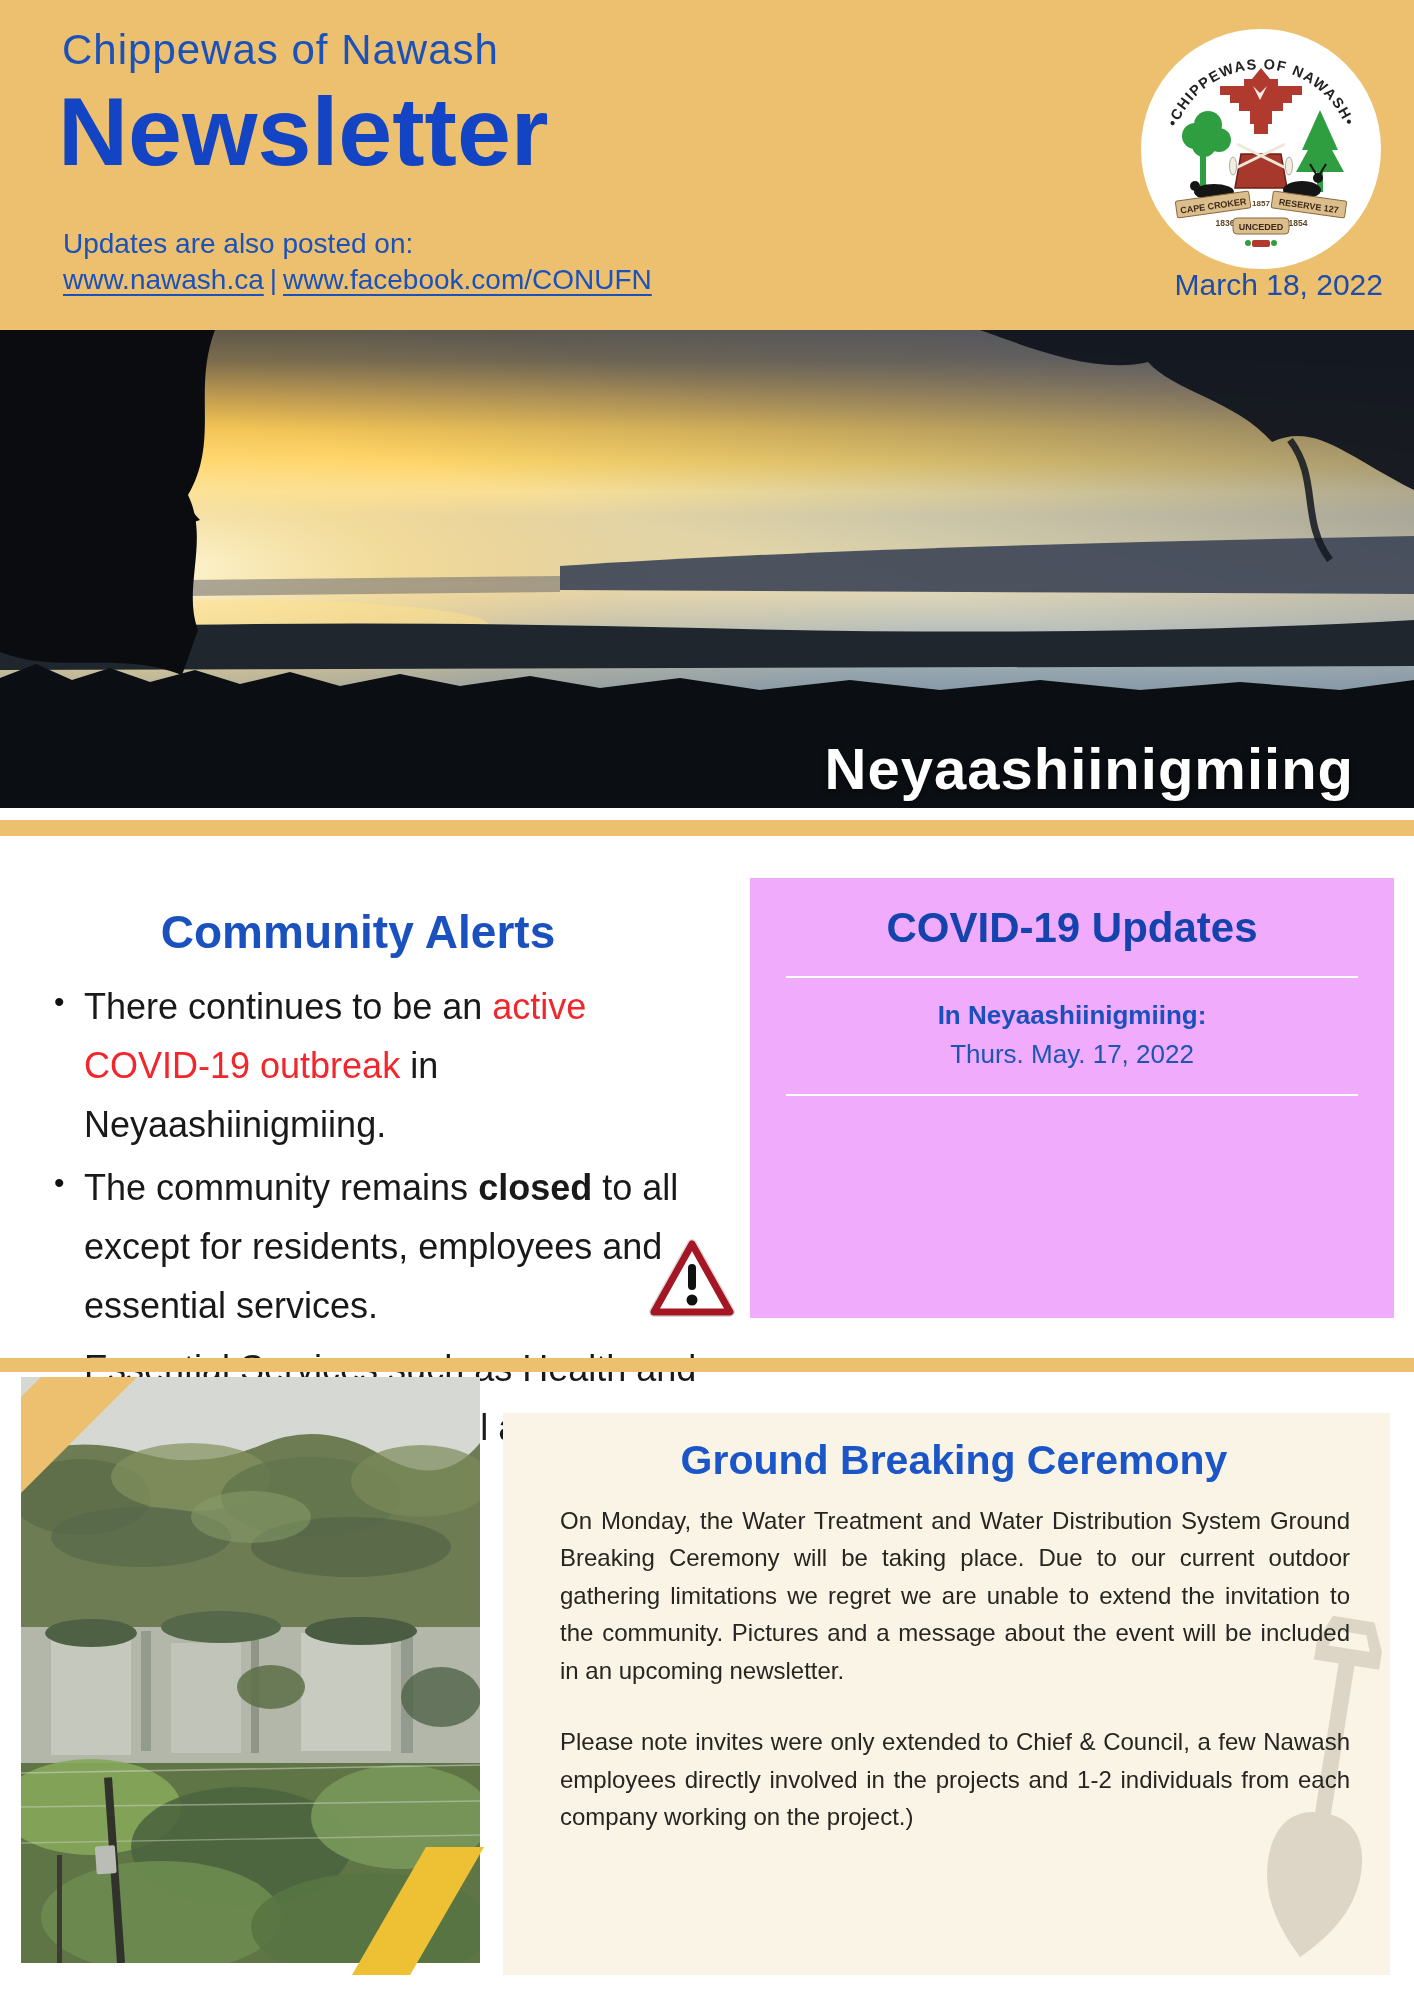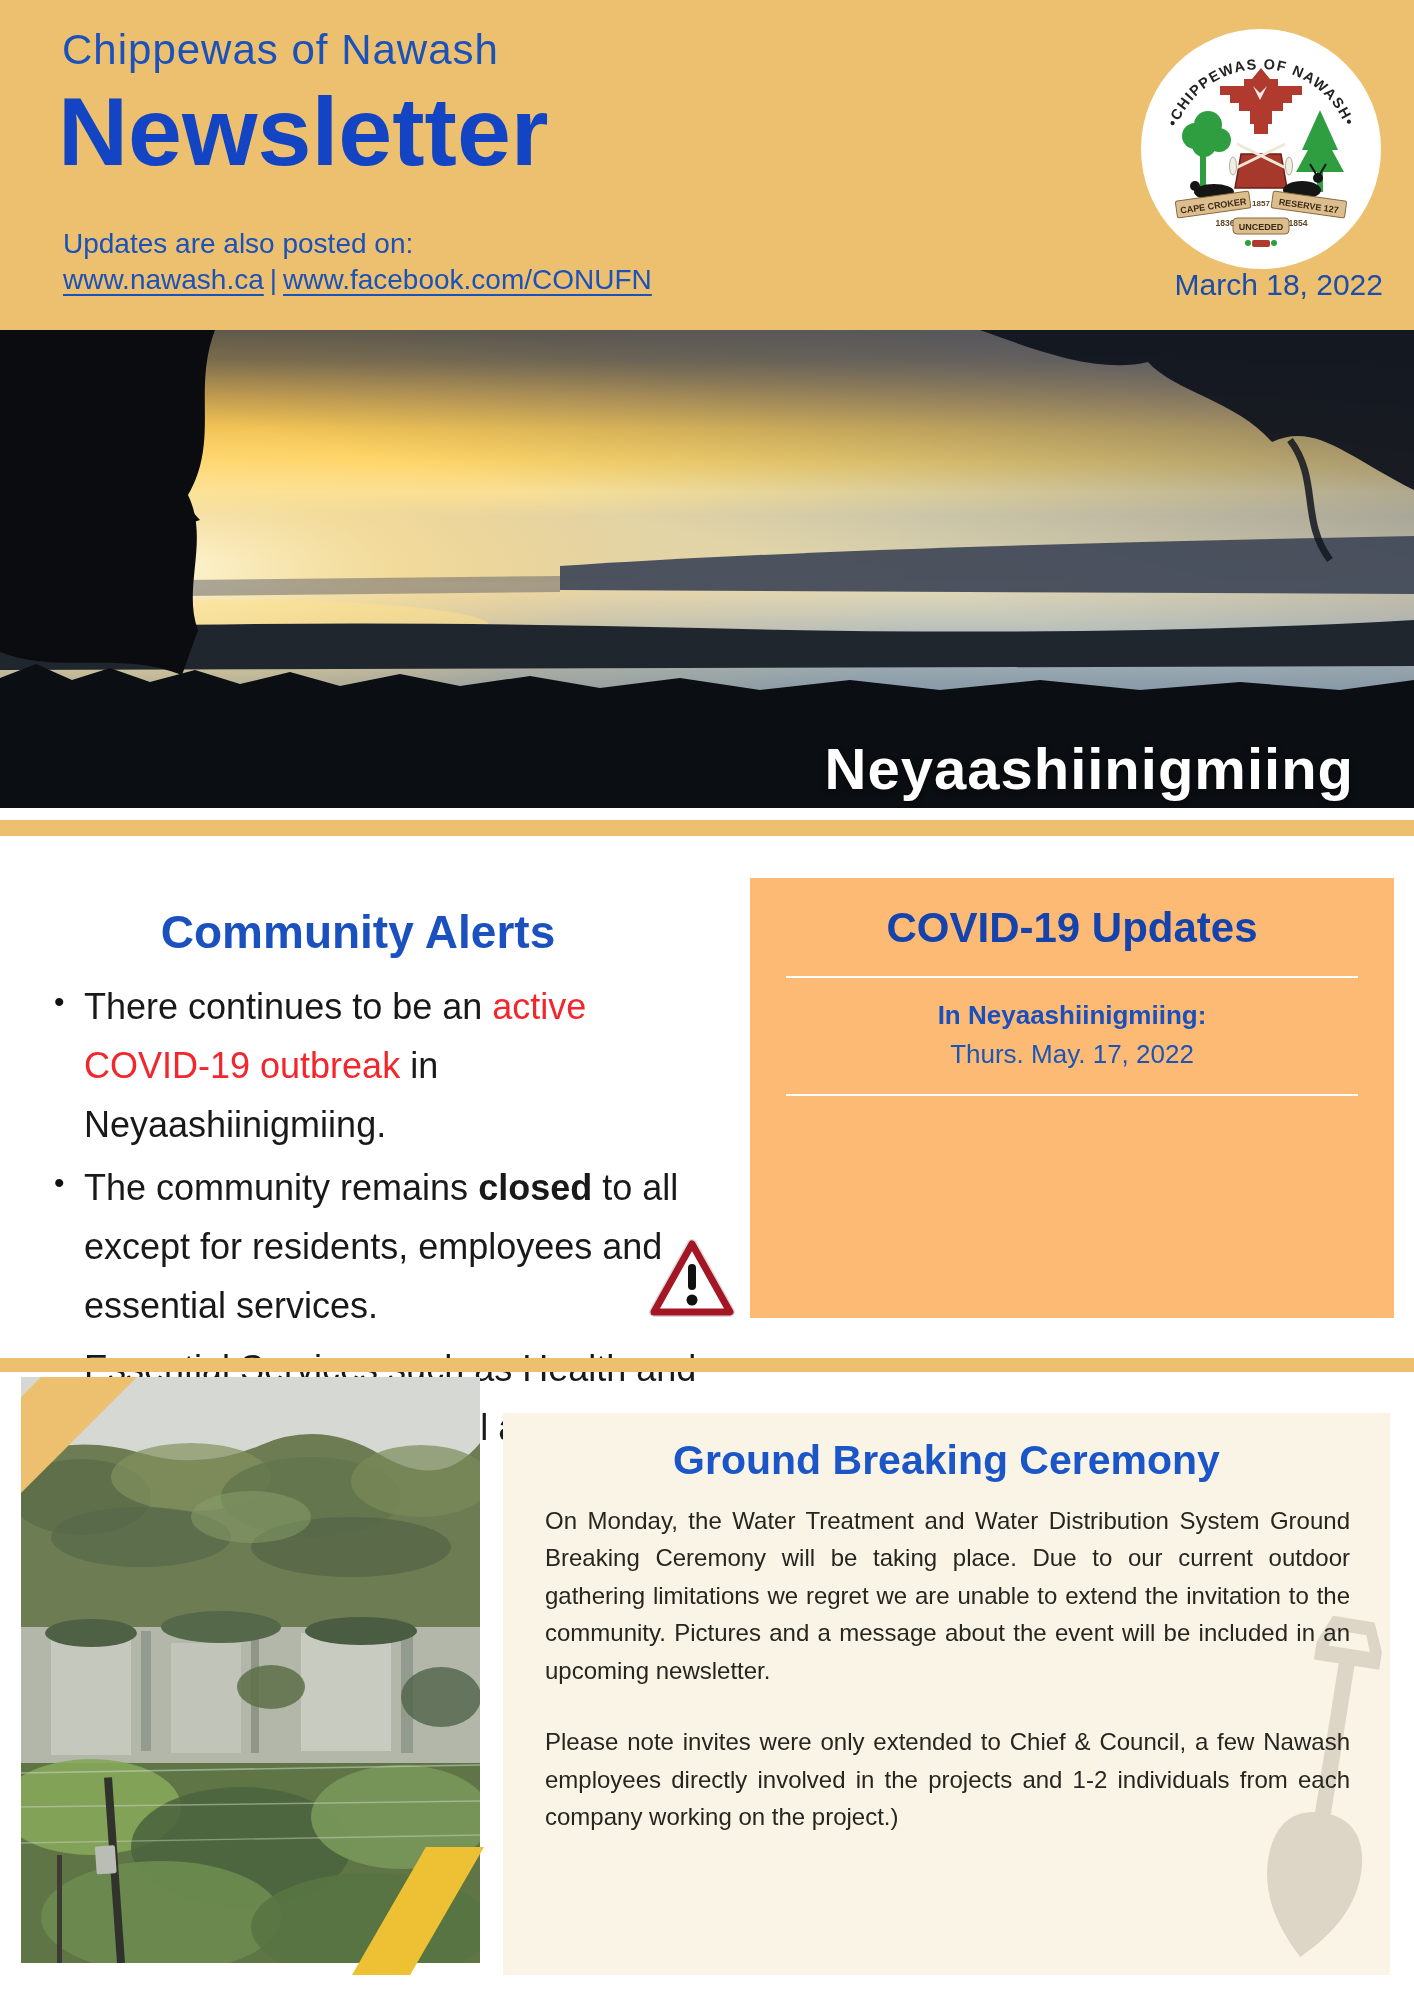--- a/index.html
+++ b/index.html
@@ -42,21 +42,21 @@
     margin-bottom:4px;
   }
   .alerts li::before { content:"•"; position:absolute; left:2px; top:0; font-size:30px; color:#111; }
   .alerts .red { color:#f2262c; }
   .alerts .b { font-weight:bold; }
   .warning-wrap { position:absolute; left:648px; top:1238px; width:88px; height:82px; }
 
   
   .covid-box {
     position:absolute; left:750px; top:878px; width:644px; height:440px;
-    background:#fdba74; text-align:center;
+    background:#f0abfc; text-align:center;
   }
   .covid-box h2 { margin-top:26px; font-size:42px; font-weight:bold; color:#1543ae; }
   .covid-hr { border:none; border-top:2px solid #fdfdfb; width:572px; margin:24px auto 0; }
   .covid-box h3 { margin-top:22px; font-size:26px; font-weight:bold; color:#1a50bd; }
   .covid-date { margin-top:8px; font-size:26px; color:#1d55b5; }
   .stats { margin:26px 44px 0 39px; }
   .stat-row { display:flex; justify-content:space-between; font-size:28.5px; color:#2456ab; margin-bottom:16px; text-align:left; }
   .hr2 { margin-top:24px; }
 
   
@@ -69,20 +69,21 @@
   .ribbon-br {
     position:absolute; right:-4px; bottom:-12px; width:132px; height:128px; background:#f0c12b;
     background:#edc133;
     clip-path:polygon(56% 0, 100% 0, 44% 100%, 0 100%);
   }
 
   
   .ground-box {
     position:absolute; left:503px; top:1413px; width:887px; height:562px;
     background:#faf4e6;
+    padding-left:15px;
   }
   .ground-box h2 { margin-top:24px; text-align:center; font-size:41px; font-weight:bold; color:#1b56c9; position:relative; z-index:2; }
   .ground-box p {
     position:relative; z-index:2;
     margin:18px 40px 0 42px; font-size:24px; line-height:1.56; color:#26251f;
     text-align:justify;
   }
   .ground-box p + p { margin-top:34px; }
   .shovel-wrap { position:absolute; right:4px; bottom:14px; width:118px; height:346px; z-index:1; transform:rotate(9deg); }
 </style>

